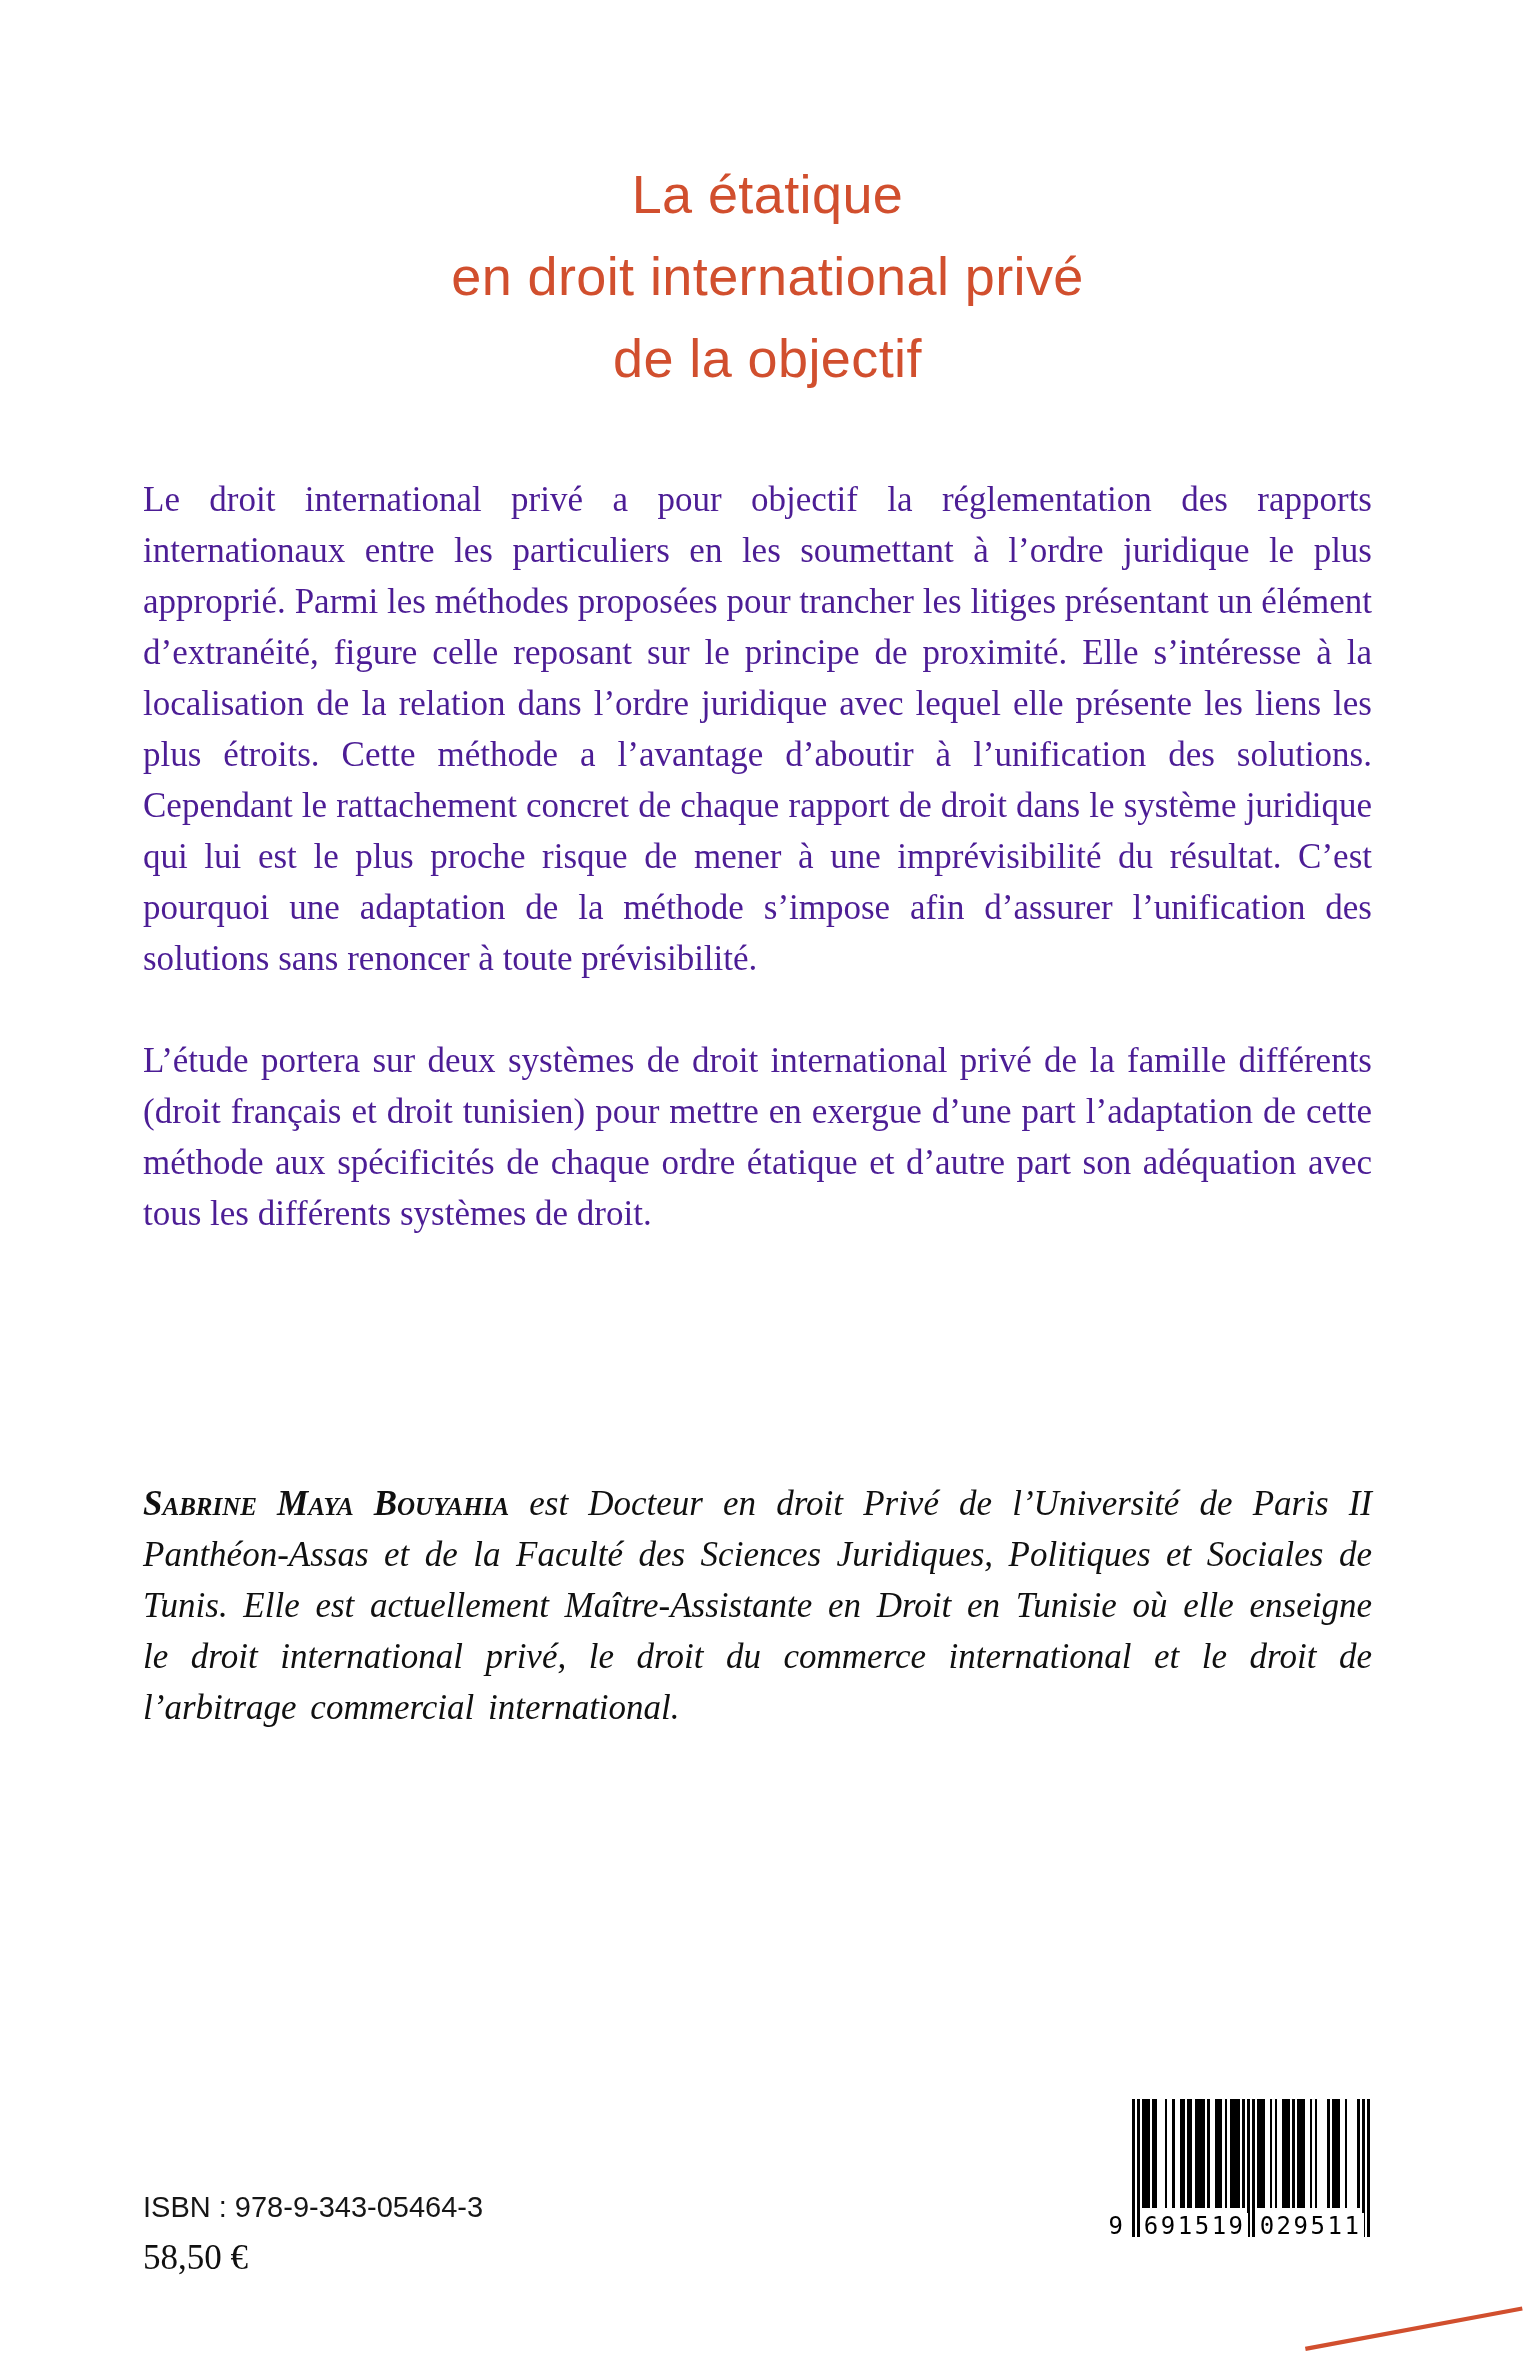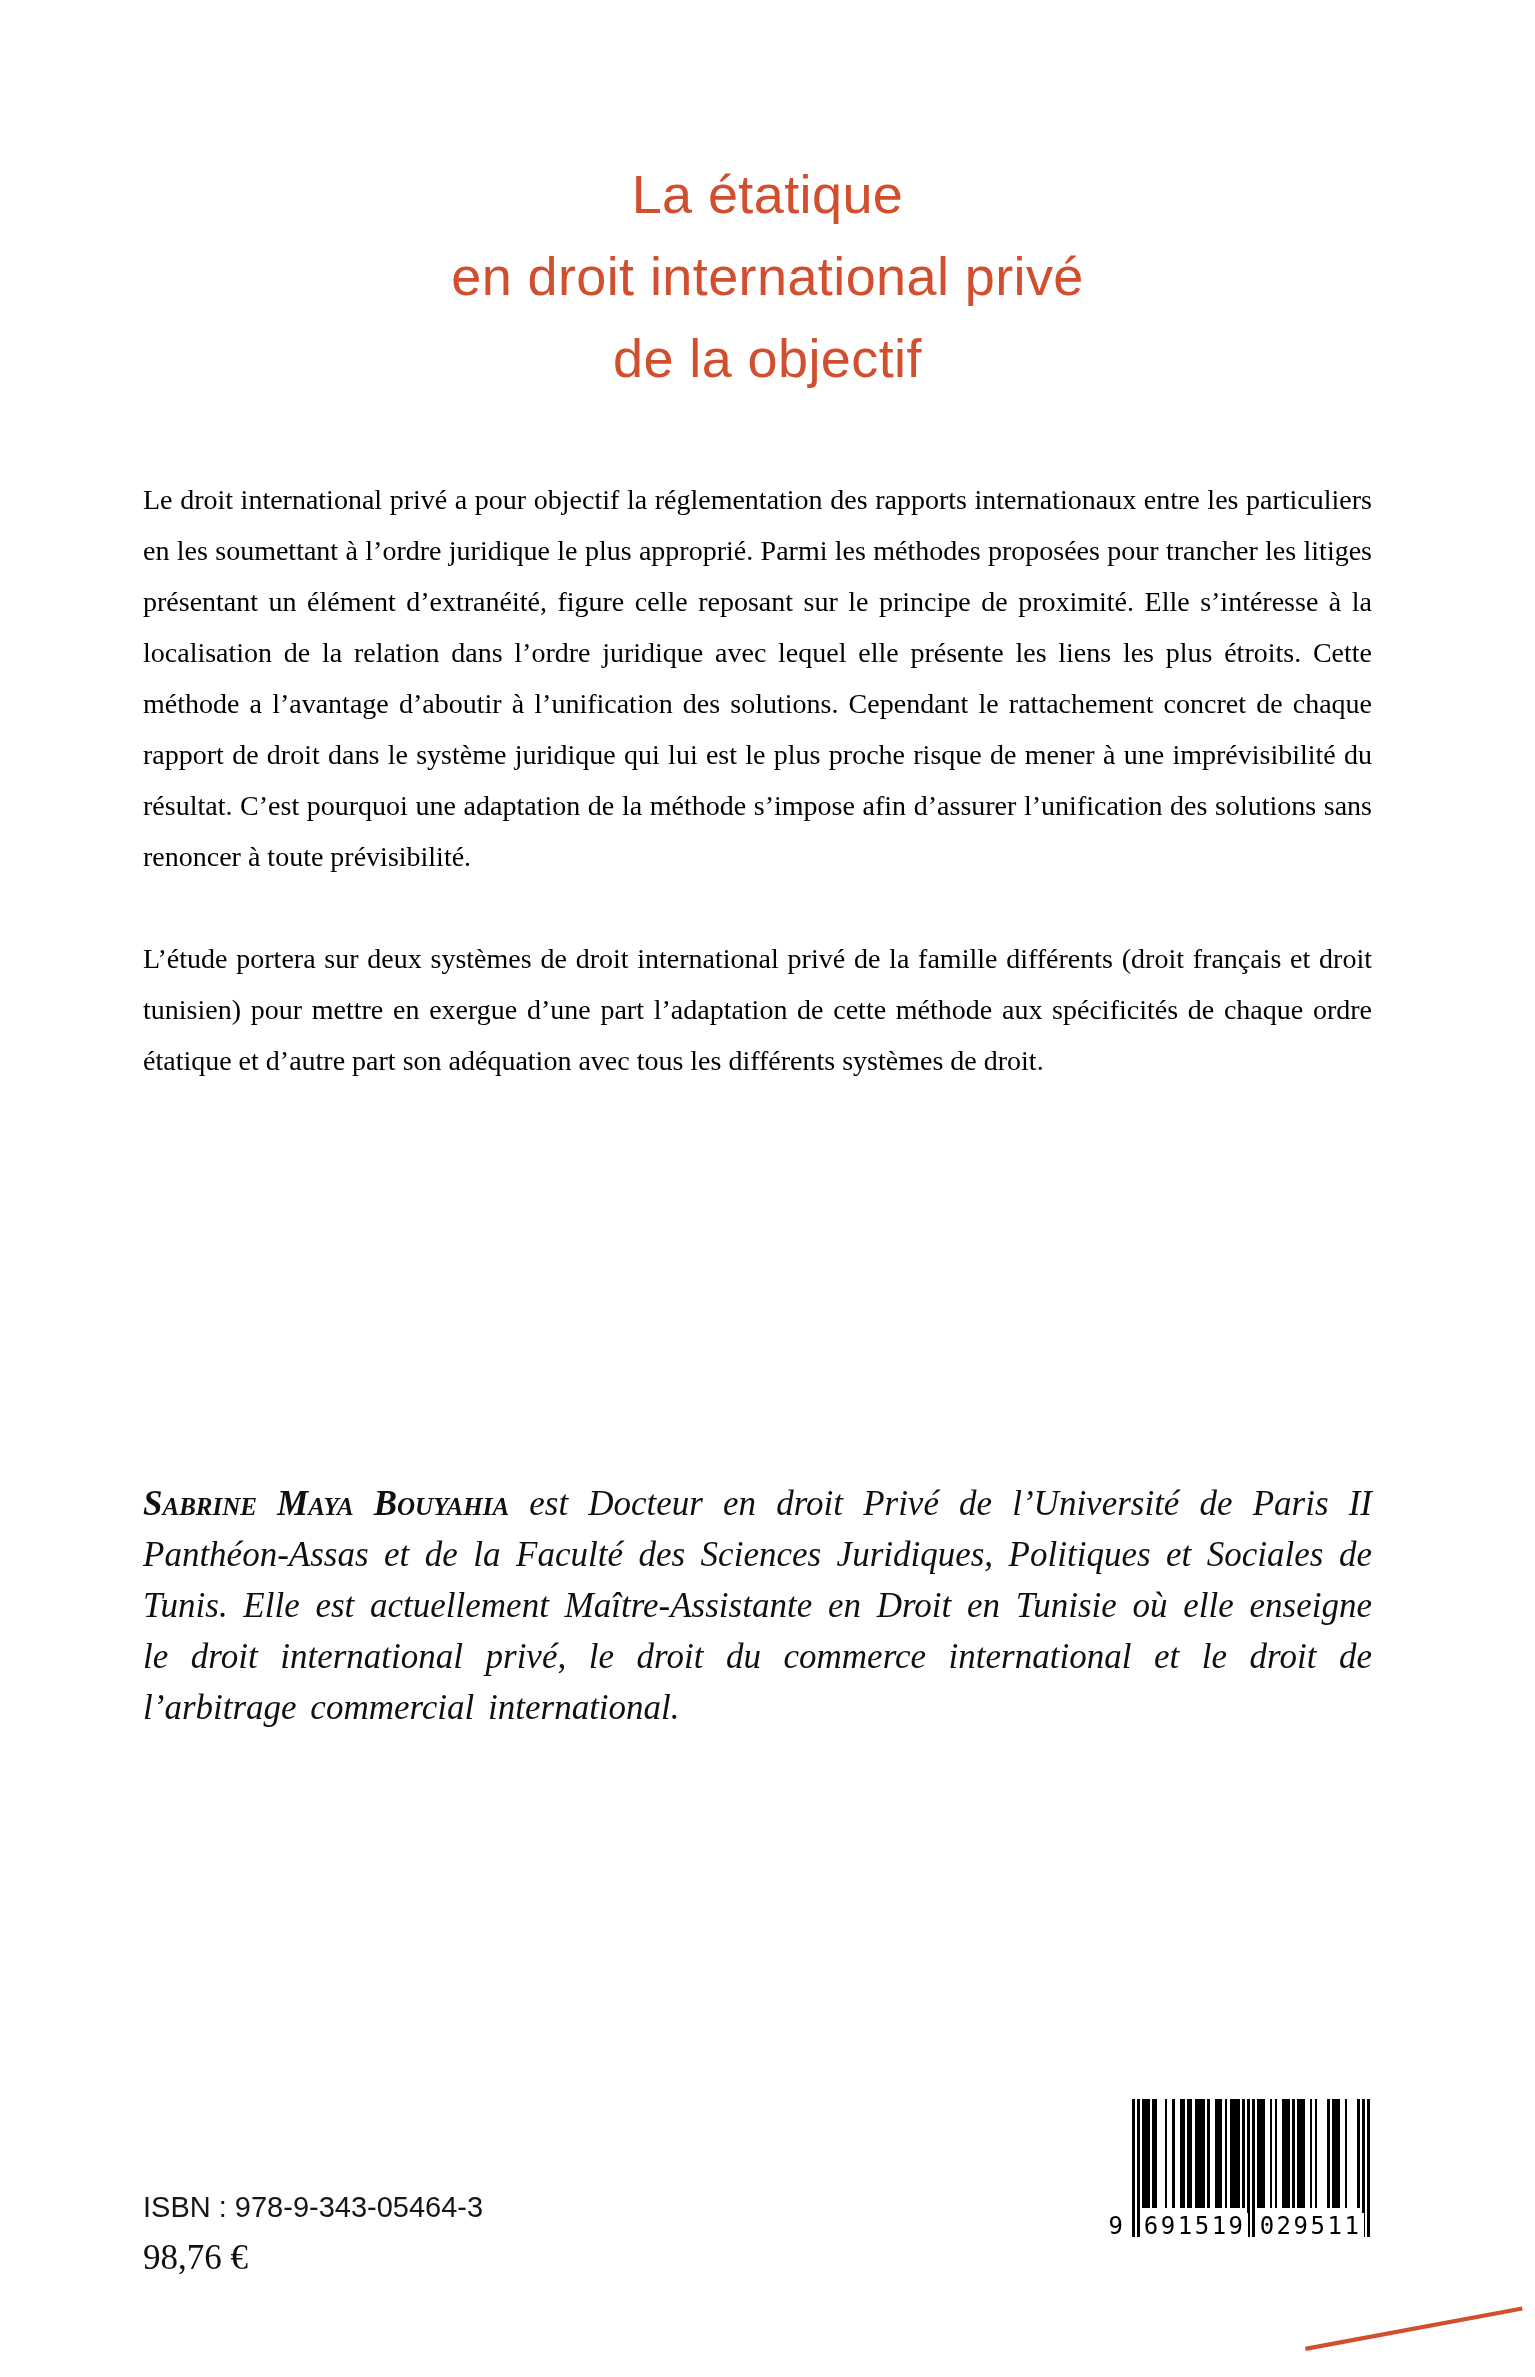--- a/index.html
+++ b/index.html
@@ -25,24 +25,24 @@
     letter-spacing:0.4px;
     color:var(--accent,#d14f2e);
   }
   
   .blurb{
     position:absolute;
     top:474px;
     left:143px;
     width:1229px;
     font-family:"Liberation Serif", serif;
-    font-size:28px;
+    font-size:35px;
     line-height:51px;
     text-align:justify;
-    color:#000000;
+    color:#4c1d95;
   }
   .blurb p{margin:0;}
   .blurb p + p{margin-top:51px;}
   
   .bio{
     position:absolute;
     top:1478px;
     left:143px;
     width:1229px;
     font-family:"Liberation Serif", serif;
@@ -127,21 +127,21 @@
   <div class="blurb">
     <p>Le droit international privé a pour objectif la réglementation des rapports internationaux entre les particuliers en les soumettant à l’ordre juridique le plus approprié. Parmi les méthodes proposées pour trancher les litiges présentant un élément d’extranéité, figure celle reposant sur le principe de proximité. Elle s’intéresse à la localisation de la relation dans l’ordre juridique avec lequel elle présente les liens les plus étroits. Cette méthode a l’avantage d’aboutir à l’unification des solutions. Cependant le rattachement concret de chaque rapport de droit dans le système juridique qui lui est le plus proche risque de mener à une imprévisibilité du résultat. C’est pourquoi une adaptation de la méthode s’impose afin d’assurer l’unification des solutions sans renoncer à toute prévisibilité.</p>
     <p>L’étude portera sur deux systèmes de droit international privé de la famille différents (droit français et droit tunisien) pour mettre en exergue d’une part l’adaptation de cette méthode aux spécificités de chaque ordre étatique et d’autre part son adéquation avec tous les différents systèmes de droit.</p>
   </div>
 
   <div class="bio">
     <span class="author">Sabrine Maya Bouyahia</span><span> est Docteur en droit Privé de l’Université de Paris II Panthéon-Assas et de la Faculté des Sciences Juridiques, Politiques et Sociales de Tunis. Elle est actuellement Maître-Assistante en Droit en Tunisie où elle enseigne le droit international privé, le droit du commerce international et le droit de l’arbitrage commercial international.</span>
   </div>
 
   <div class="isbn">ISBN : 978-9-343-05464-3</div>
-  <div class="price">98,76 €</div>
+  <div class="price">58,50 €</div>
 
   <div class="barcode">
     <div class="barcode-bars">
         <div style="width: 2.5px; height: 138px; background: rgb(0, 0, 0);"></div>
         <div style="width: 2.5px; height: 138px; background: transparent;"></div>
         <div style="width: 2.5px; height: 138px; background: rgb(0, 0, 0);"></div>
         <div style="width: 2.5px; height: 109px; background: transparent;"></div>
         <div style="width: 2.5px; height: 109px; background: rgb(0, 0, 0);"></div>
         <div style="width: 2.5px; height: 109px; background: rgb(0, 0, 0);"></div>
         <div style="width: 2.5px; height: 109px; background: rgb(0, 0, 0);"></div>

